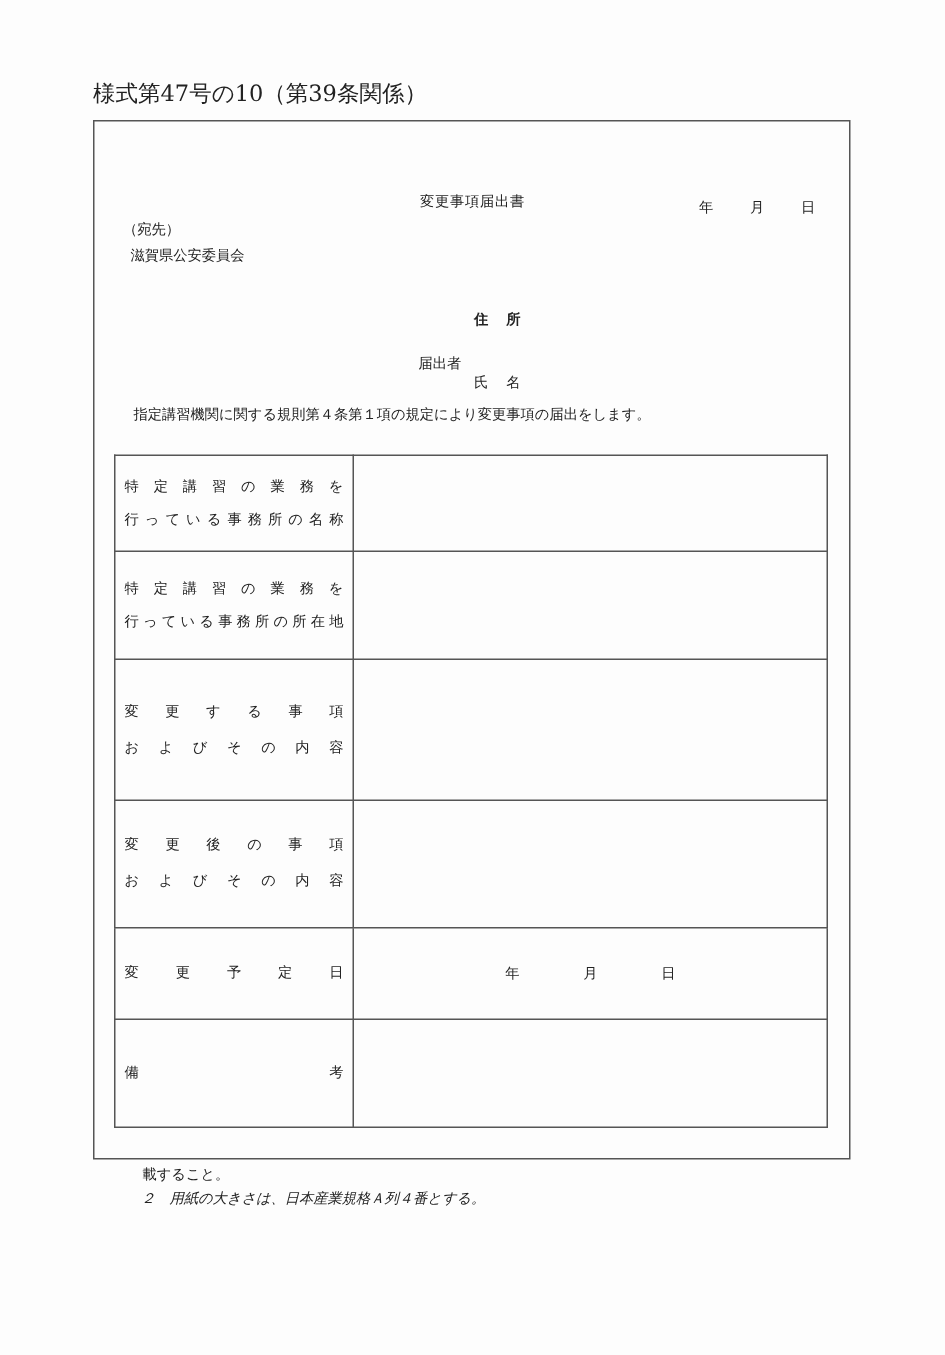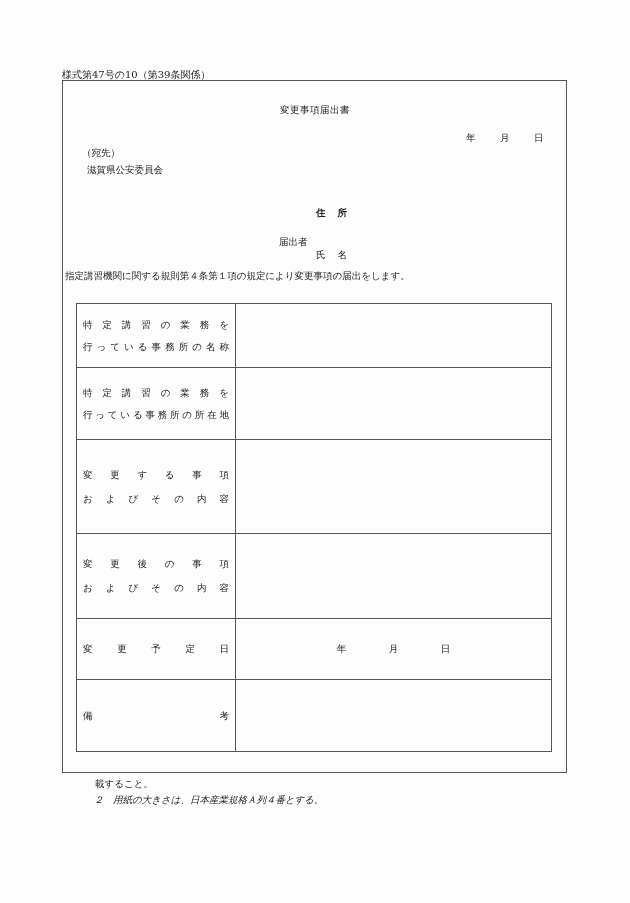--- a/index.html
+++ b/index.html
@@ -2,31 +2,31 @@
 <html><head>
 <meta charset="utf-8">
 <style>
   html, body { margin: 0; padding: 0; }
   body {
     width: 630px; height: 903px; background: #fdfdfd; position: relative;
     font-family: "DejaVu Serif", "Liberation Serif", serif;
     color: #222; font-size: 9.5px;
   }
   .abs { position: absolute; white-space: nowrap; }
-  .form-no { left: 62px; top: 68px; font-size: 10px; }
+  .form-no { left: 62px; top: 53px; font-size: 15px; }
   .outer { position: absolute; left: 62px; top: 80px; width: 505px; height: 693px; border: 1px solid #555; box-sizing: border-box; }
-  .title { left: 0; width: 630px; top: 104px; text-align: center; font-size: 9.5px; letter-spacing: 0.5px; }
+  .title { left: 0; width: 630px; top: 128px; text-align: center; font-size: 9.5px; letter-spacing: 0.5px; }
   .date-top { top: 132px; left: 466px; font-size: 9.5px; }
   .date-top span { display: inline-block; }
   .addressee-label { left: 82px; top: 147px; }
   .addressee-name { left: 87px; top: 164px; }
   .addr { left: 316px; top: 207px; font-weight: bold; }
   .sub { left: 279px; top: 236px; }
   .name { left: 316px; top: 249px; }
-  .declaration { left: 65px; top: 270px; }
+  .declaration { left: 89px; top: 270px; }
   table.form {
     position: absolute; left: 76px; top: 303px; width: 476px;
     border-collapse: collapse; table-layout: fixed;
   }
   table.form td { border: 1px solid #555; padding: 0; vertical-align: middle; }
   td.label { width: 146px; padding: 0 6px 0 6px !important; font-size: 9.5px; line-height: 22px; }
   .just { display: flex; justify-content: space-between; }
   .date-cell { text-align: center; }
   .date-cell span { display: inline-block; }
   .notes { left: 62px; top: 776px; font-size: 9.5px; line-height: 16px; }

